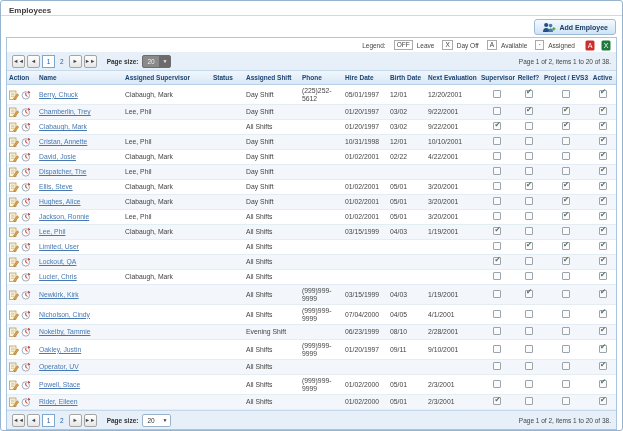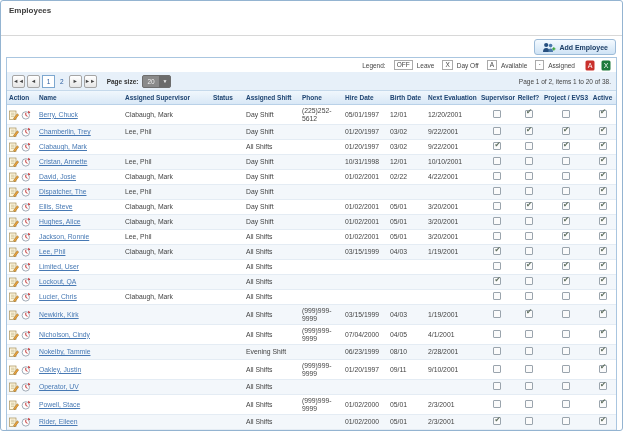--- a/index.html
+++ b/index.html
@@ -1,18 +1,18 @@
 <!DOCTYPE html>
 <html><head>
 <meta charset="utf-8">
 <style>
   * { box-sizing: border-box; margin: 0; padding: 0; }
   html,body { width:623px; height:431px; background:#fff; font-family:"Liberation Sans", sans-serif; color:#333; }
   .window { width:623px; height:431px; border:1px solid #94b4d1; border-radius:3px; background:#fff; overflow:hidden; }
-  .page-title { font-size:8px; font-weight:bold; color:#3c3c3c; padding:5px 8px 20px; border-bottom:1px solid #d8d8d8; }
+  .page-title { font-size:8px; font-weight:bold; color:#3c3c3c; padding:5px 8px 0; border-bottom:1px solid #d8d8d8; }
   .top-toolbar, .bottom-toolbar { display:flex; justify-content:flex-end; padding:3px 6px 2px; }
   .add-btn { display:inline-flex; align-items:center; gap:3px; padding:2px 7px; font-size:7px; font-weight:bold;
     color:#1c3e66; background:linear-gradient(#f4faff,#cfe3f5); border:1px solid #9cbbd8; border-radius:3px;
     font-family:"Liberation Sans", sans-serif; cursor:pointer; height:16px; }
   .panel { margin:0 5px; border:1px solid #aac6e0; background:#fff; }
   .legend-row { display:flex; justify-content:flex-end; align-items:center; gap:4px; padding:2px 5px; background:#fff; font-size:6.5px; color:#555; height:14px; }
   .lg-box { display:inline-block; border:1px solid #aaa; background:#fff; padding:0 2px; min-width:9px; text-align:center; color:#444; line-height:8px; height:10px; }
   .lg-text { color:#444; margin-right:4px; }
   .exp-icon { display:inline-flex; cursor:pointer; margin-left:2px; }
   .pager-row { display:flex; align-items:center; gap:2px; padding:2px 5px; background:#e7f0f9; font-size:6.5px; height:19px; }

